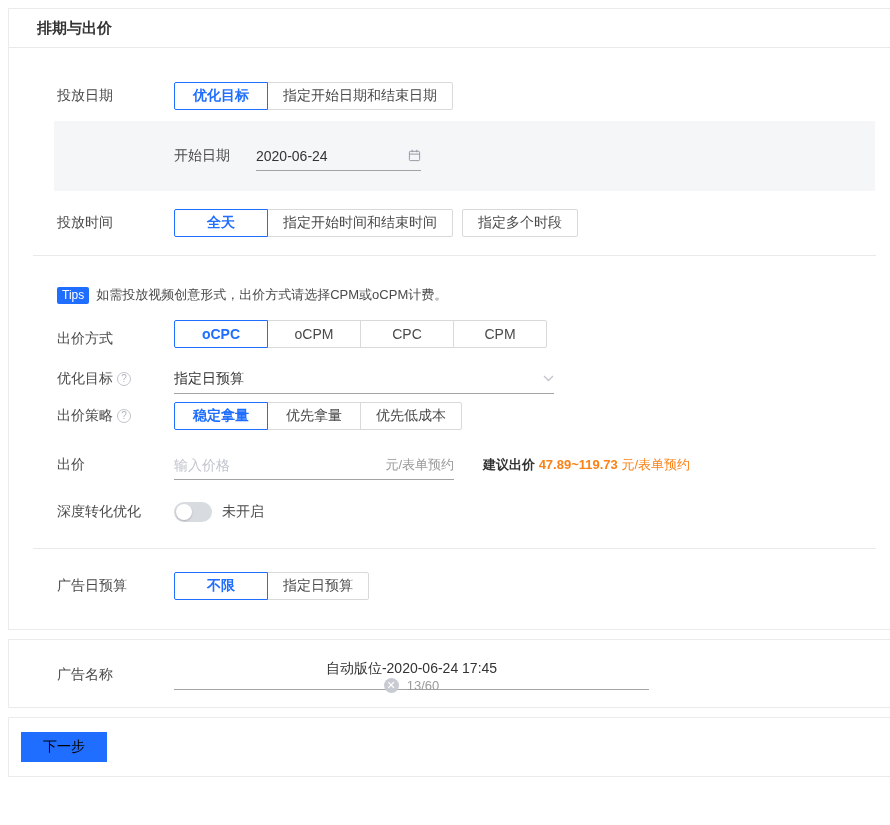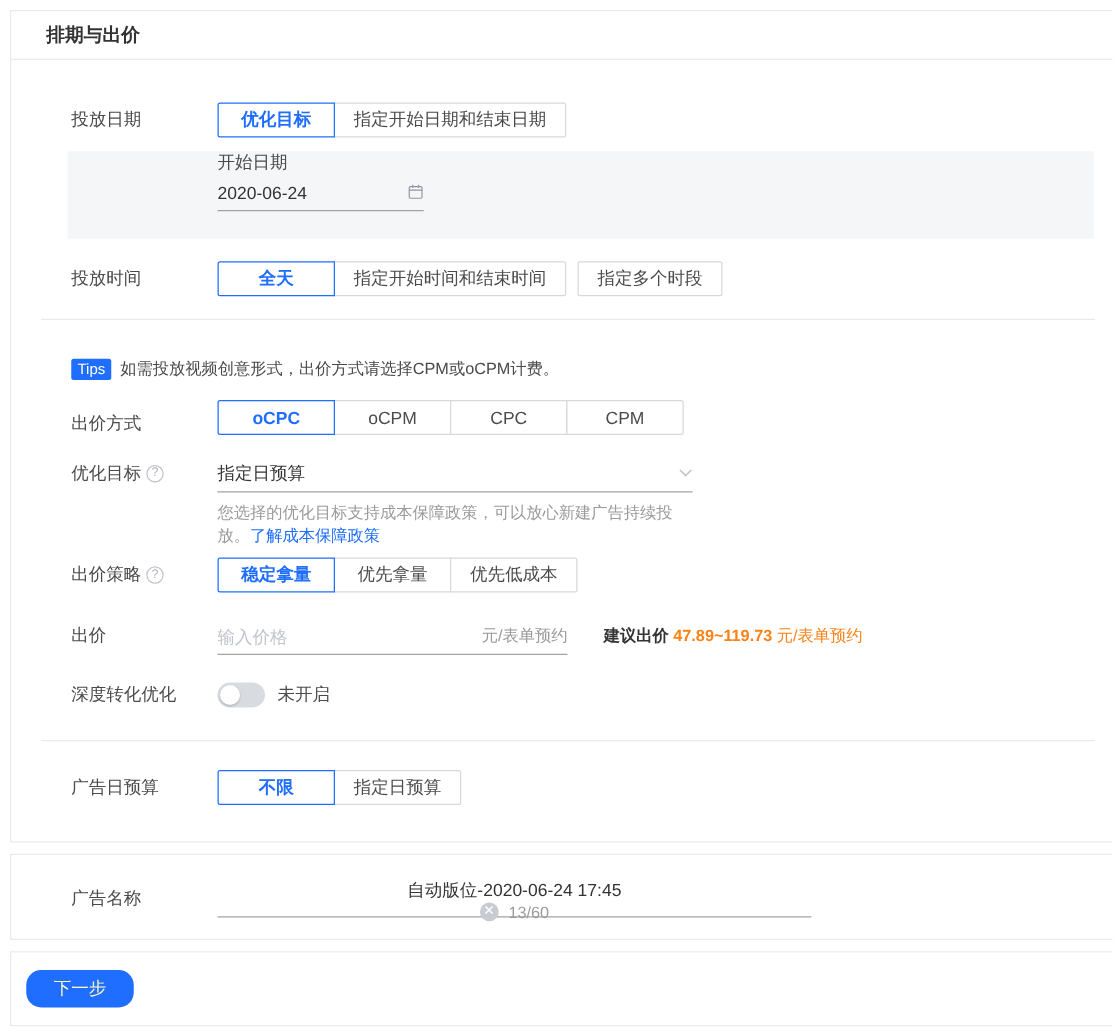--- a/index.html
+++ b/index.html
@@ -56,23 +56,22 @@
     border-color: #1f6eff;
     font-weight: bold;
     z-index: 1;
   }
 
   
   .sub-panel {
     margin: 11px 15px 0 45px;
     height: 70px;
     background: #f5f6f8;
-    display: flex; 
+    display: flex; align-items: center;
     padding-left: 120px;
-    flex-direction: column;
   }
   .sub-label { color: #4a4a4a; margin-right: 26px; }
   .underline-field {
     display: flex; align-items: center;
     border-bottom: 1px solid #a3a3a3;
     height: 30px;
   }
   .date-field { width: 165px; }
   .date-value { flex: 1; color: #333; }
   .cal-icon { display: inline-flex; align-items: center; margin-left: 6px; cursor: pointer; }
@@ -153,22 +152,22 @@
   
   .footer {
     margin-top: 9px; margin-left: 8px; width: 882px;
     border-top: 1px solid #ebebeb; border-bottom: 1px solid #ebebeb;
     border-left: 1px solid #ebebeb;
     padding: 14px 12px;
     background: #fff;
   }
   .primary-btn {
     height: 30px; padding: 0 22px;
-    background: #1f6eff; color: #fef9c3;
-    border: none; border-radius: 12px;
+    background: #1f6eff; color: #000000;
+    border: none; border-radius: 0;
     font-size: 14px; font-family: inherit;
     cursor: pointer;
   }
 
   
   .mt-34 { margin-top: 34px; }
   .mt-18 { margin-top: 18px; }
   .mt-16 { margin-top: 16px; align-items: flex-end; }
   .mt-8  { margin-top: 8px; }
   .mt-20 { margin-top: 20px; }
@@ -250,21 +249,20 @@
       </div>
       <div>
         <div class="underline-field select-field">
           <span class="select-value">指定日预算</span>
           <span class="caret">
             <svg width="11" height="7" viewBox="0 0 11 7">
                 <polyline points="1,1 5.5,5.5 10,1" fill="none" stroke="#c0c4cc" stroke-width="1.3"></polyline>
               </svg>
           </span>
         </div>
-        <div class="helper-text"><span>您选择的优化目标支持成本保障政策，可以放心新建广告持续投放。</span><span class="helper-link">了解成本保障政策</span></div>
       </div>
     </div>
 
     <div class="form-row mt-8">
       <div class="row-label">
         <span>出价策略</span>
         <span class="help-icon">?</span>
       </div>
       <div class="row-control">
         <div class="btn-group">

